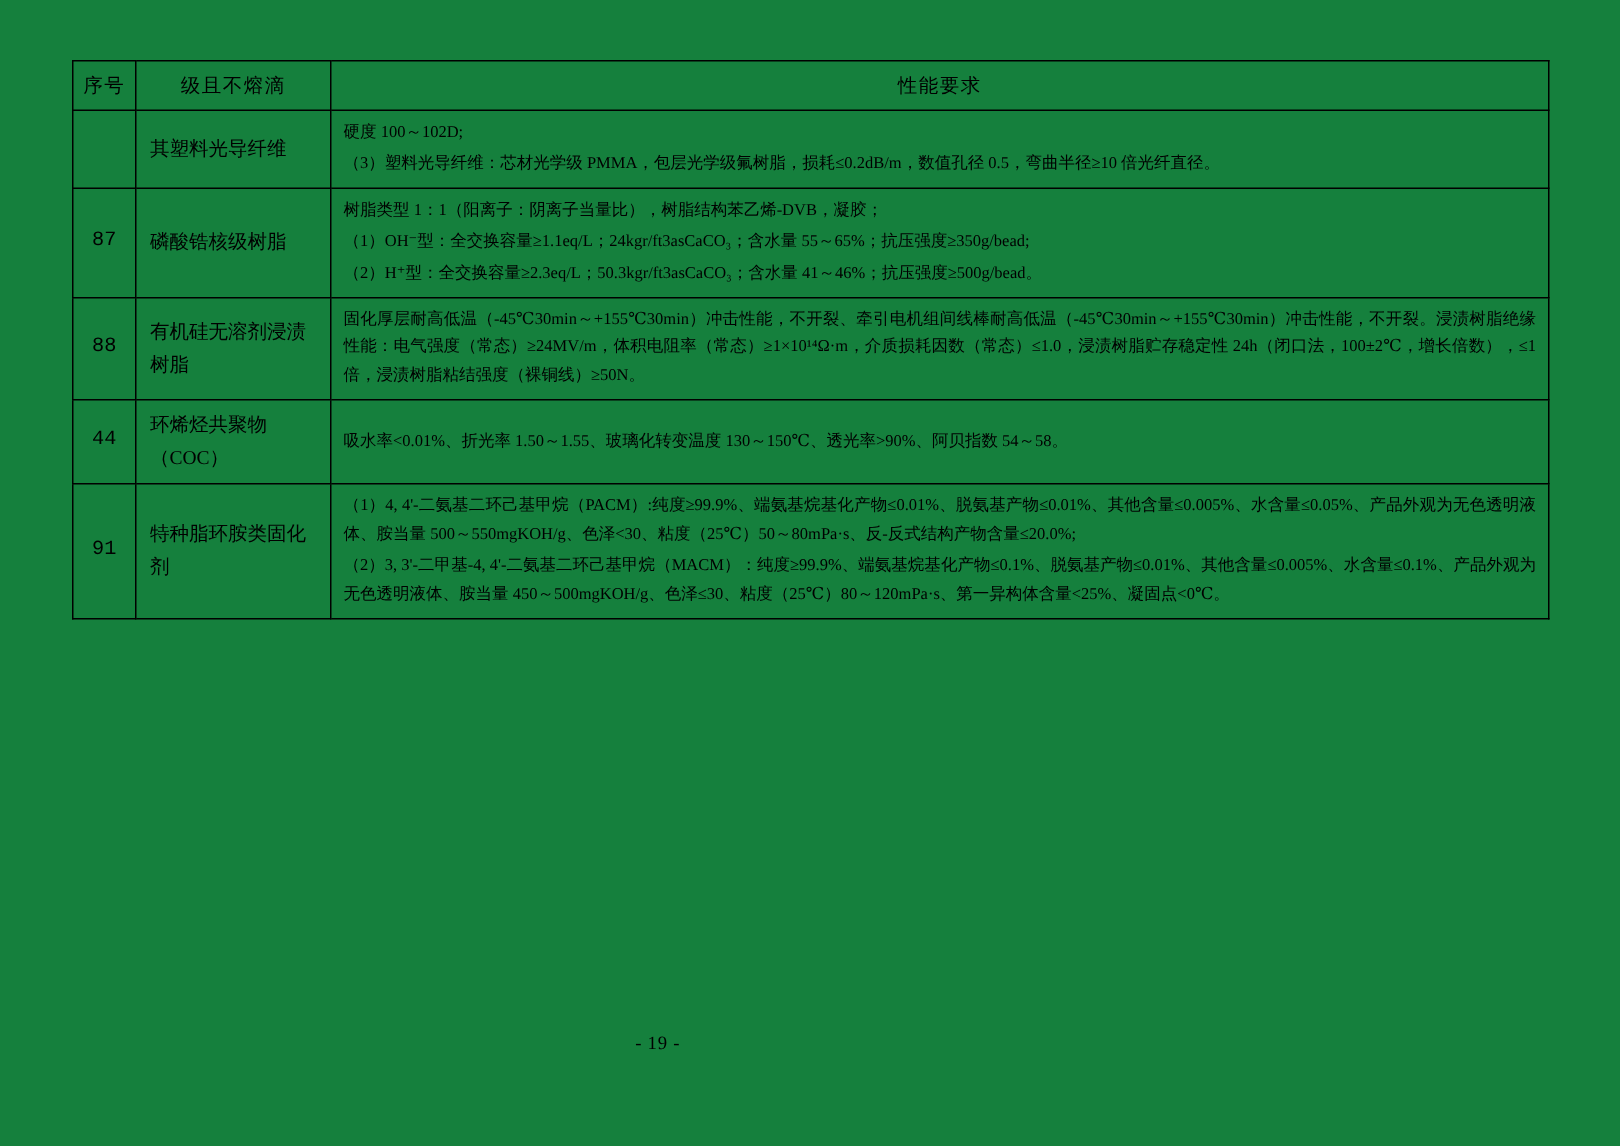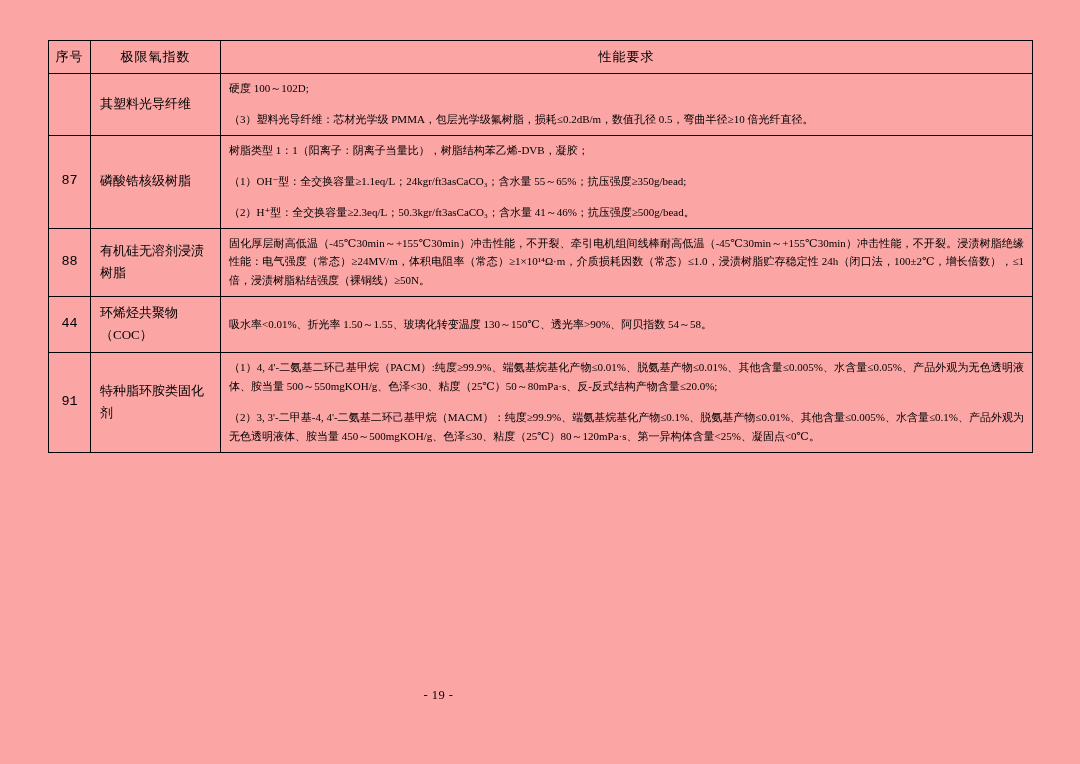--- a/index.html
+++ b/index.html
@@ -13,21 +13,21 @@
     font-family: "Liberation Serif", "DejaVu Serif", serif;
     color: #000000;
     position: relative;
     overflow: hidden;
   }
   .page {
     position: absolute;
     left: 0; top: 0;
     width: 1080px;
     height: 764px;
-    background: #fca5a5;
+    background: #15803d;
   }
   .doc-table {
     position: absolute;
     left: 48px;
     top: 40px;
     width: 984px;
     border-collapse: collapse;
     table-layout: fixed;
   }
   .doc-table td, .doc-table th {
@@ -65,21 +65,21 @@
     text-justify: inter-ideograph;
     font-size: 11px;
     line-height: 1.72;
     padding-left: 8px;
     padding-right: 8px;
   }
   td.req p {
     margin: 0 0 0 0;
   }
   td.req p + p {
-    margin-top: 12px;
+    margin-top: 2px;
   }
   .indent {
     text-indent: 0;
   }
   .page-number {
     position: absolute;
     left: 0;
     top: 688px;
     width: 877px;
     text-align: center;
@@ -95,21 +95,21 @@
 
   <table class="doc-table">
     <colgroup>
       <col class="col-num">
       <col class="col-name">
       <col class="col-req">
     </colgroup>
     <thead>
       <tr>
         <th>序号</th>
-        <th>极限氧指数</th>
+        <th>级且不熔滴</th>
         <th>性能要求</th>
       </tr>
     </thead>
     <tbody>
       <tr>
         <td class="num"></td>
         <td class="name">其塑料光导纤维</td>
         <td class="req">
           <p>硬度 100～102D;</p>
           <p class="indent">（3）塑料光导纤维：芯材光学级 PMMA，包层光学级氟树脂，损耗≤0.2dB/m，数值孔径 0.5，弯曲半径≥10 倍光纤直径。</p>

